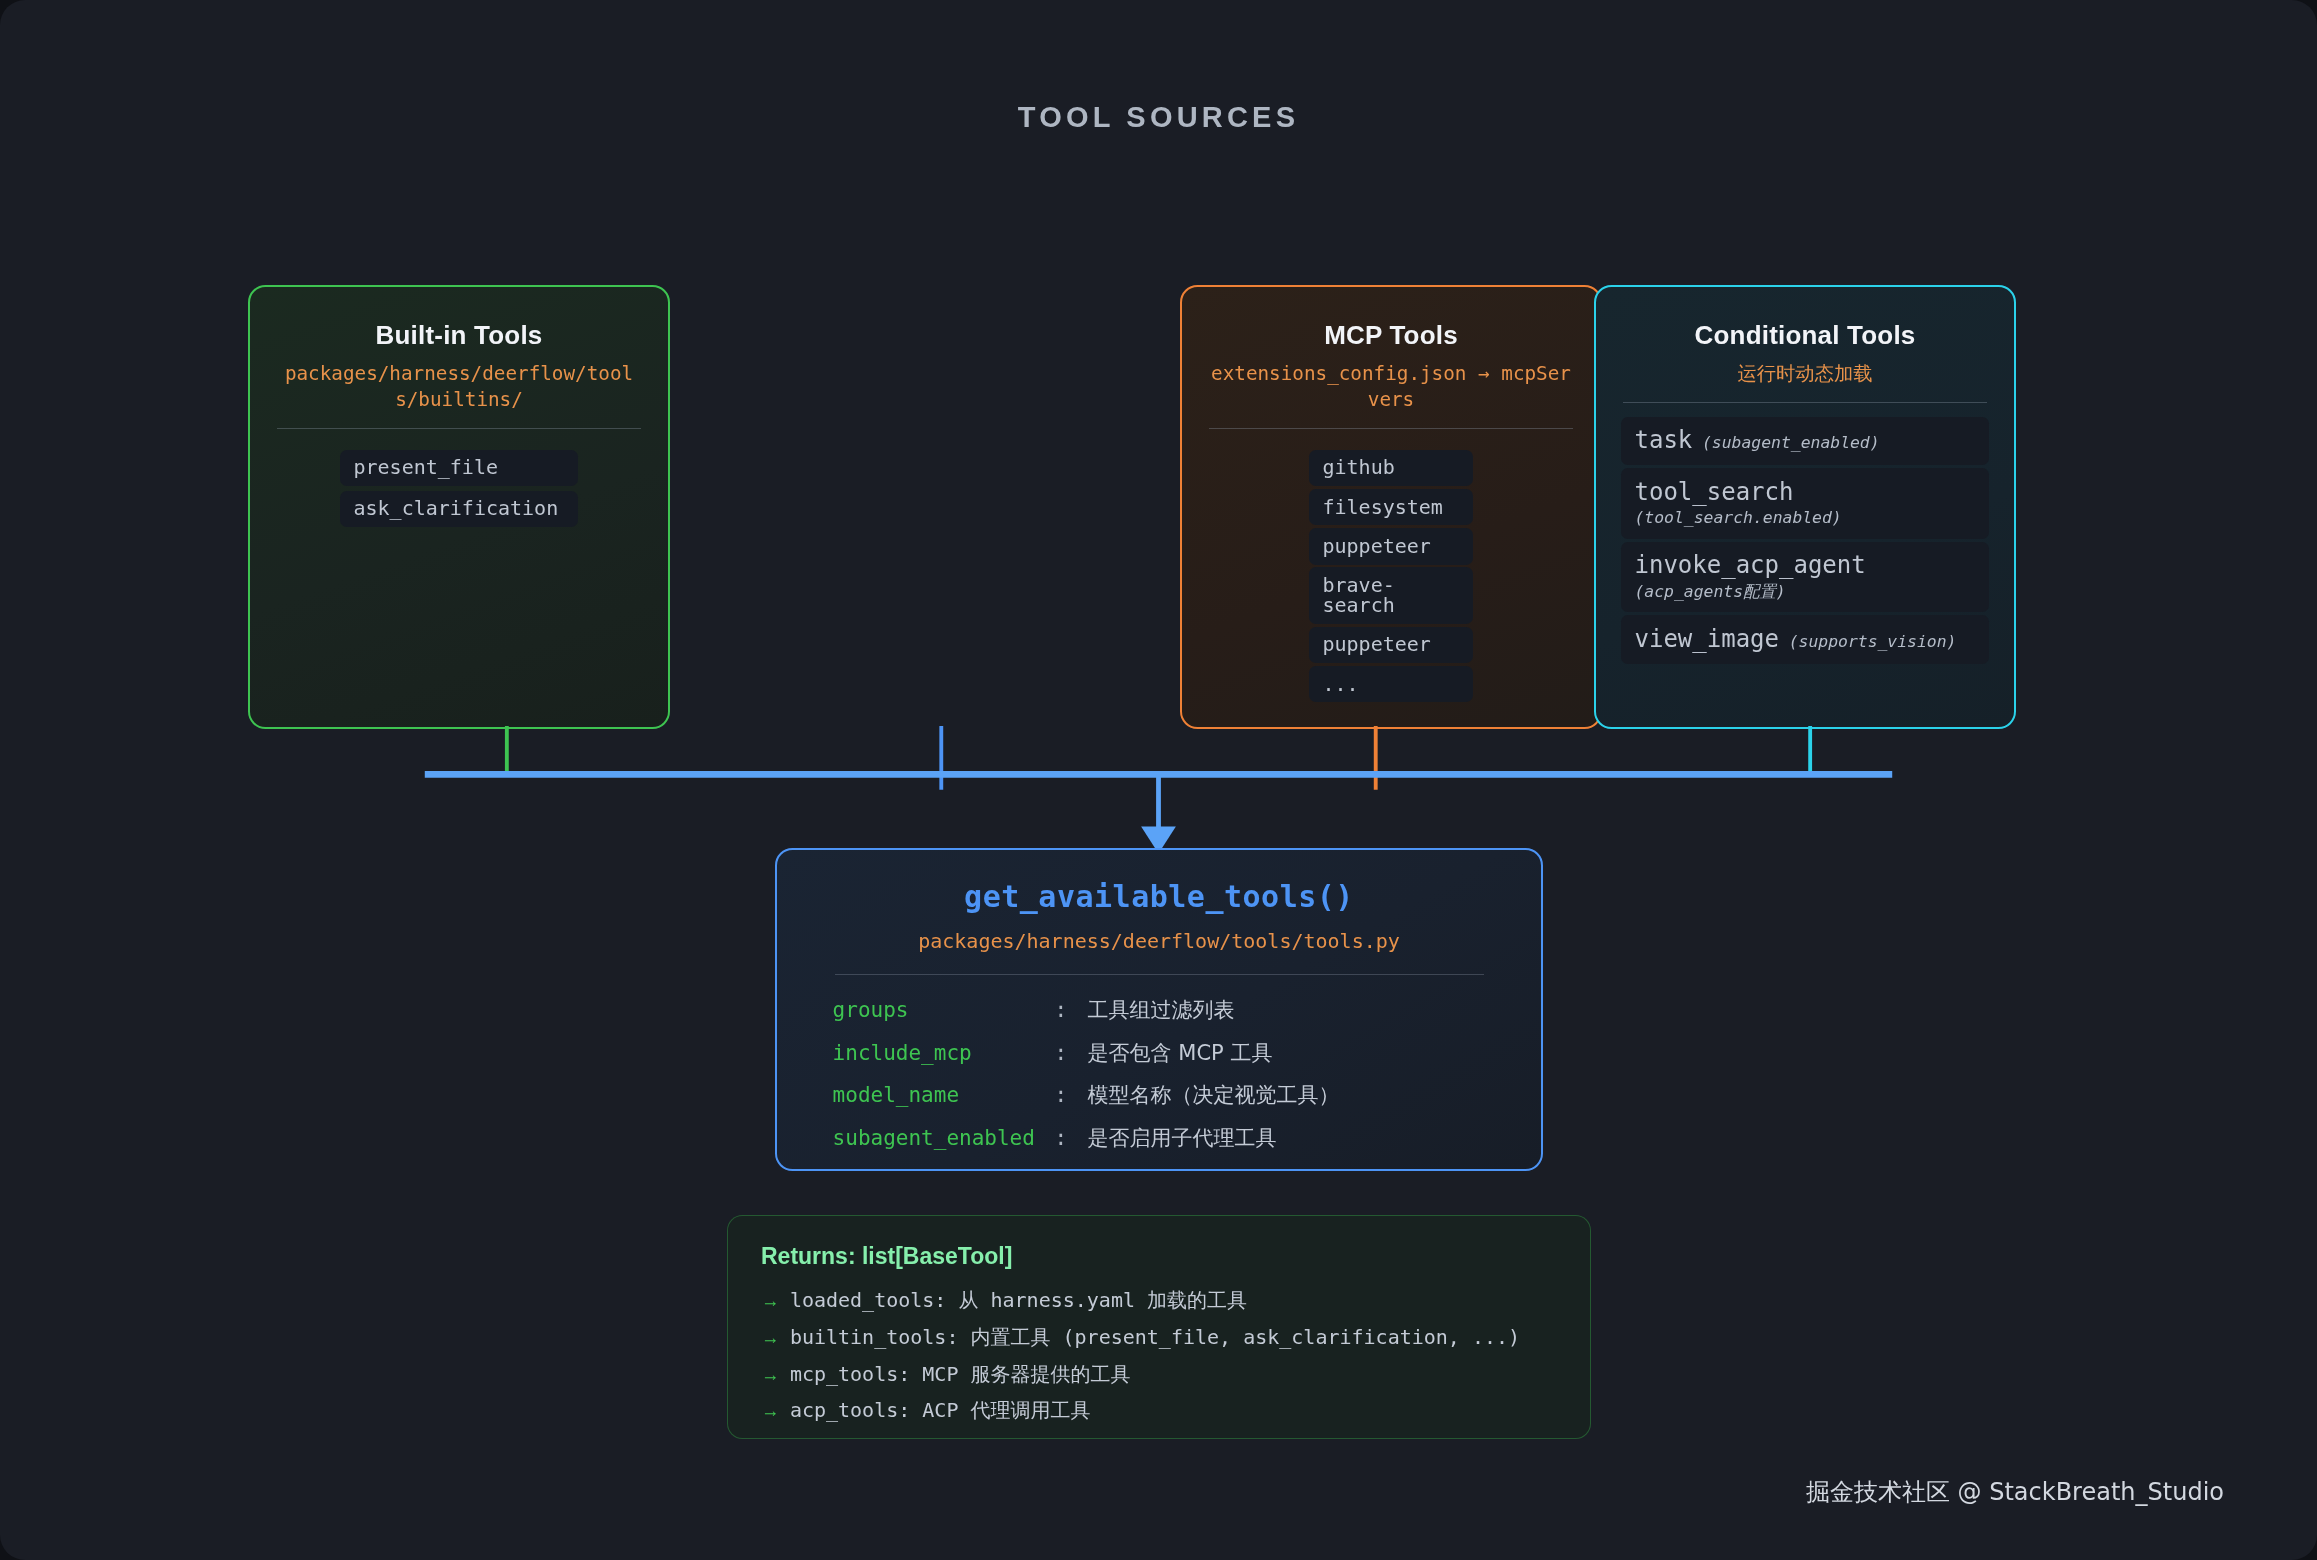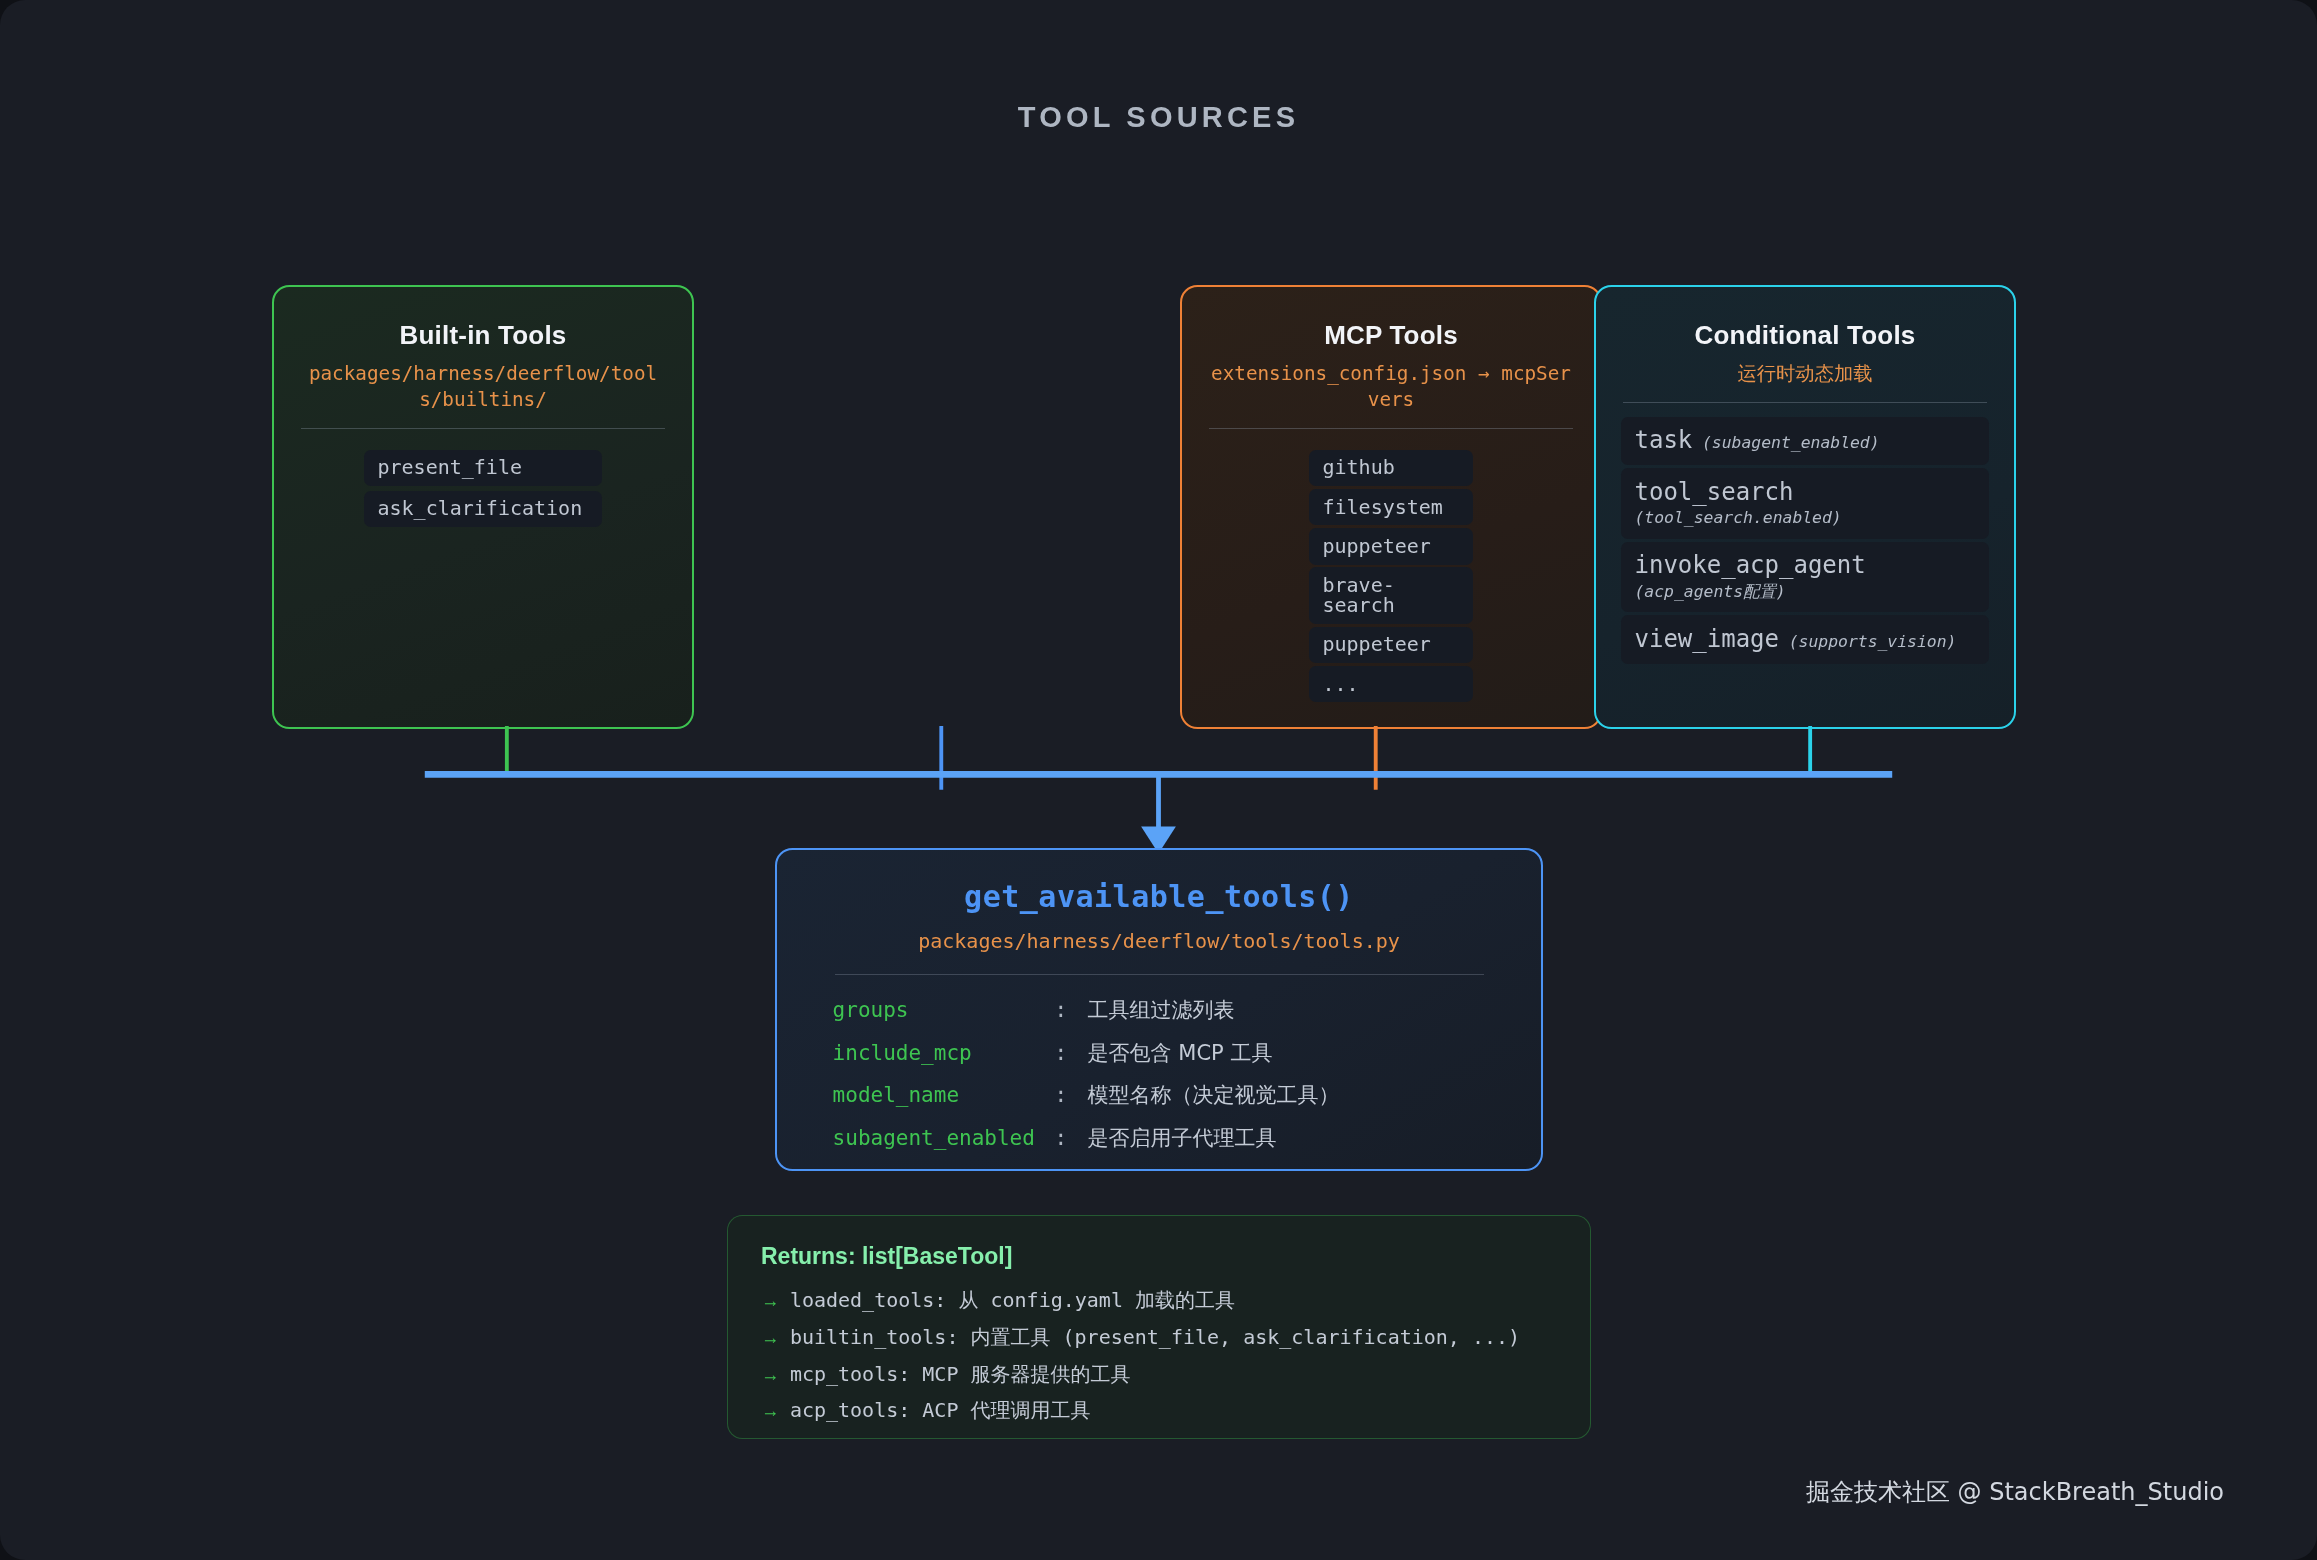--- a/index.html
+++ b/index.html
@@ -78,21 +78,21 @@
     color: #c0c7d2;
     font-size: 20px;
     line-height: 1.0;
     padding: 7.7px 13.5px 8.7px 13.5px;
     min-width: 145px;
     box-sizing: border-box;
   }
 
   
   #card-builtin {
-    left: 272px;
+    left: 248px;
     border-color: #3ec451;
     background: linear-gradient(160deg, #1b2a20 0%, #1a2420 55%, #18201c 100%);
   }
   #card-configured {
     left: 718px;
     border-color: #4d94f5;
     background: linear-gradient(160deg, #1b2533 0%, #192231 60%, #171d28 100%);
   }
   #card-mcp {
     left: 1180px;
@@ -303,21 +303,21 @@
         <span class="param-colon mono">:</span>
         <span class="param-desc">是否启用子代理工具</span>
       </div>
     </div>
   </div>
 
   <div id="returns-box">
     <div id="returns-title">Returns: list[BaseTool]</div>
     <div class="return-row">
       <span class="return-arrow">→</span>
-      <span class="return-text">loaded_tools: 从 config.yaml 加载的工具</span>
+      <span class="return-text">loaded_tools: 从 harness.yaml 加载的工具</span>
     </div>
     <div class="return-row">
       <span class="return-arrow">→</span>
       <span class="return-text">builtin_tools: 内置工具 (present_file, ask_clarification, ...)</span>
     </div>
     <div class="return-row">
       <span class="return-arrow">→</span>
       <span class="return-text">mcp_tools: MCP 服务器提供的工具</span>
     </div>
     <div class="return-row">

